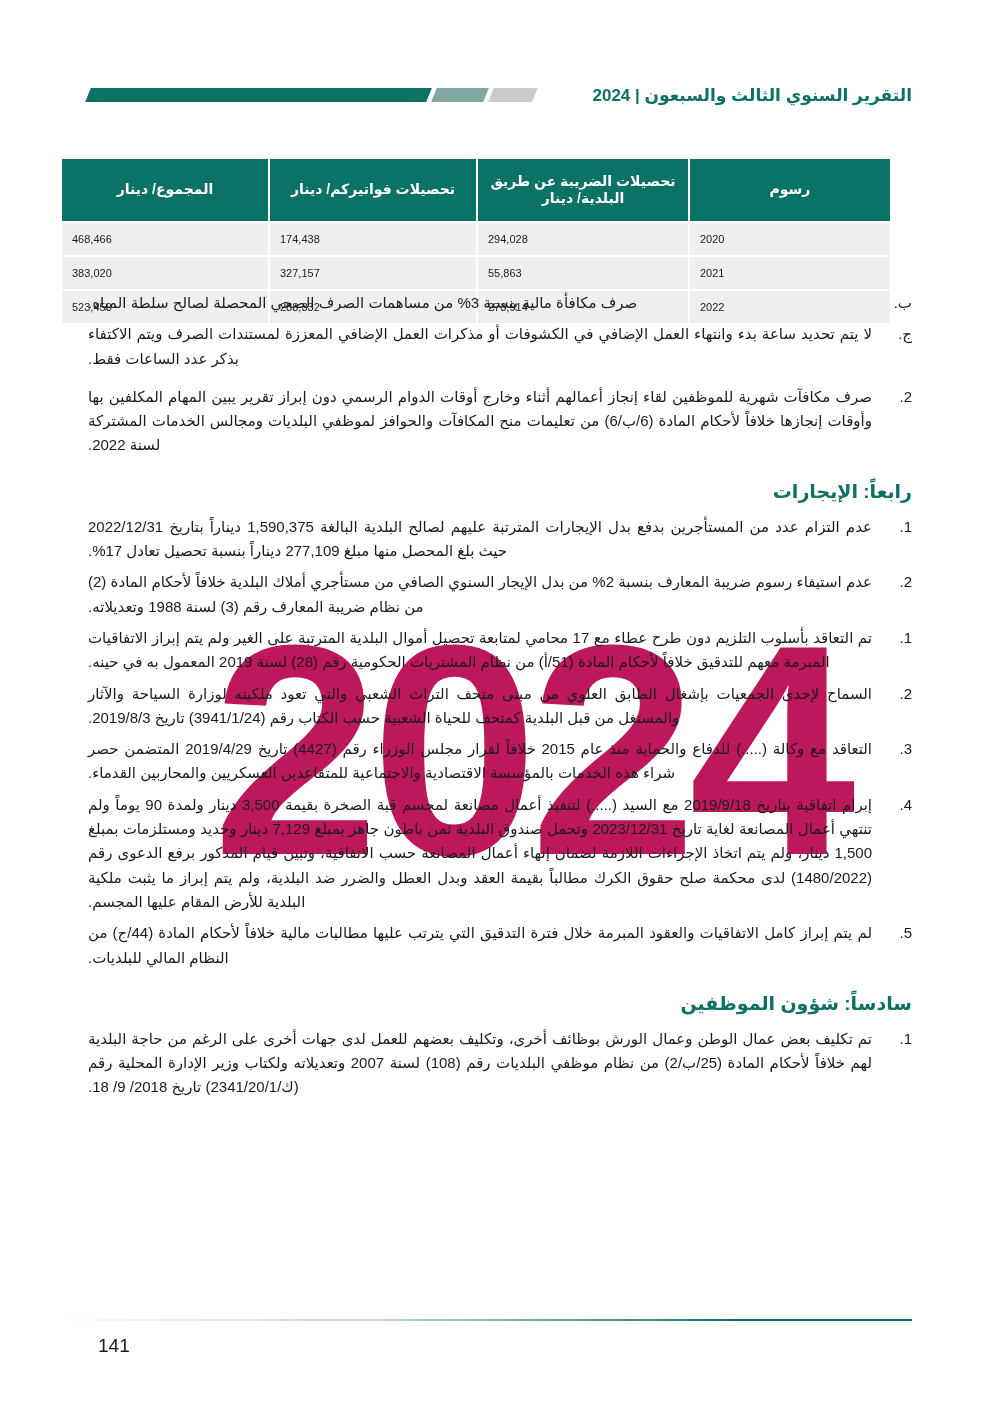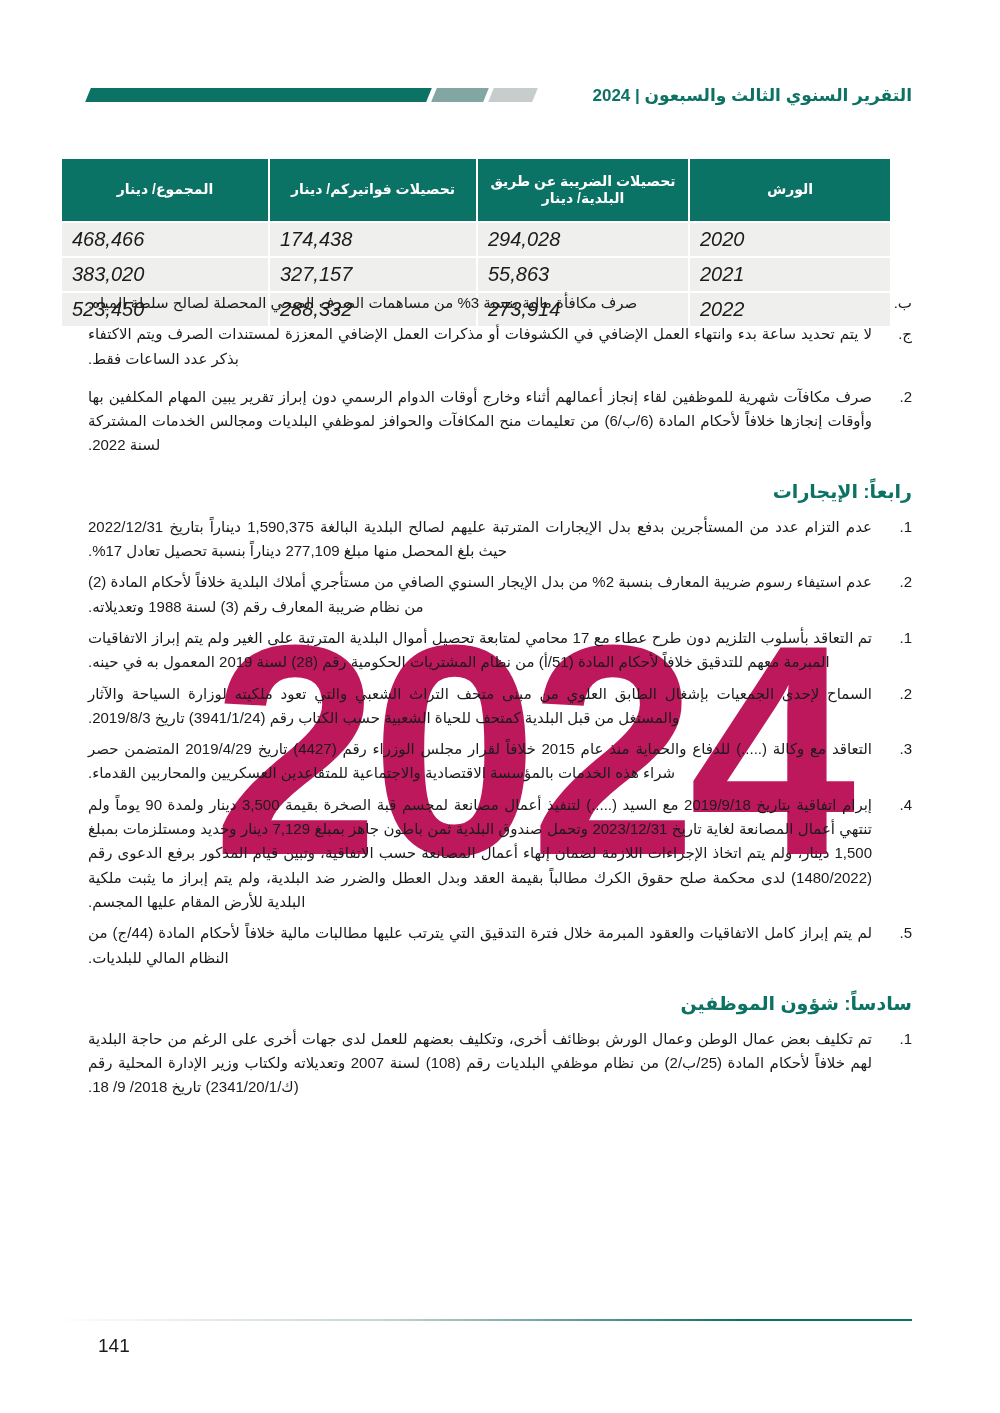--- a/index.html
+++ b/index.html
@@ -97,27 +97,26 @@
     font-weight: bold;
     text-align: center;
     padding: 9px 6px;
     height: 44px;
     vertical-align: middle;
     line-height: 1.25;
   }
   table.data-table td {
     background: #efefed;
     color: #1b1b1b;
-    font-size: 20px;
+    font-size: 11px;
     text-align: left;
     padding: 5px 10px;
     height: 22px;
     vertical-align: middle;
     direction: ltr;
-    font-style: italic;
   }
   .col-year   { width: 188px; }
   .col-tax    { width: 198px; }
   .col-bills  { width: 194px; margin-top: 24px; }
   .col-total  { width: 194px; }
 
   
   .content {
     position: absolute;
     top: 289px;
@@ -197,21 +196,21 @@
       <div class="bar bar-a"></div>
       <div class="bar bar-b"></div>
       <div class="bar bar-c"></div>
     </div>
   </div>
 
   <div class="table-wrap">
     <table class="data-table">
       <thead>
         <tr>
-          <th class="col-year">الورش</th>
+          <th class="col-year">رسوم</th>
           <th class="col-tax">تحصيلات الضريبة عن طريق البلدية/ دينار</th>
           <th class="col-bills">تحصيلات فواتيركم/ دينار</th>
           <th class="col-total">المجموع/ دينار</th>
         </tr>
       </thead>
       <tbody>
         <tr>
           <td>2020</td>
           <td>294,028</td>
           <td>174,438</td>

